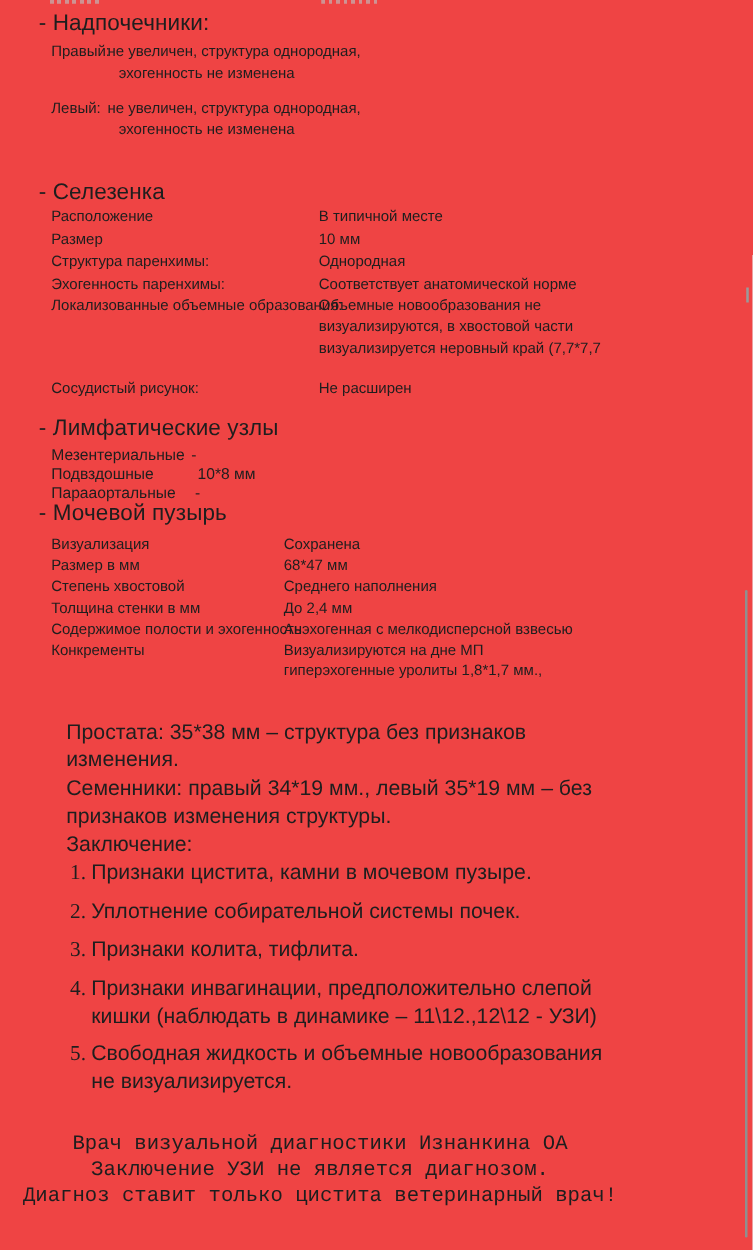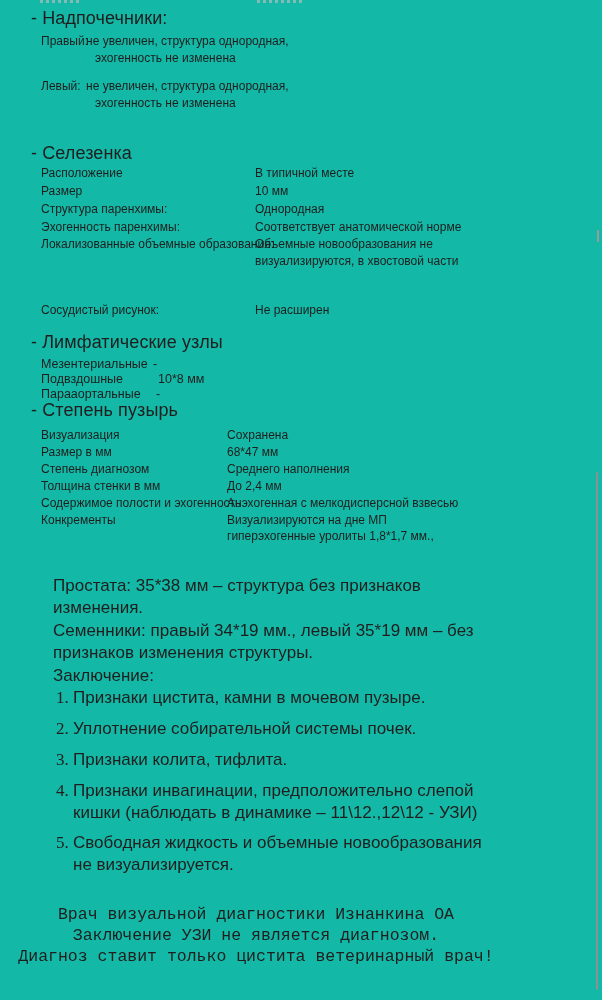--- a/index.html
+++ b/index.html
@@ -1,19 +1,19 @@
 <!DOCTYPE html>
 <html lang="ru"><head>
 <meta charset="utf-8">
 <style>
   html,body{margin:0;padding:0;background:#e9e9e9;}
   .page{
     position:relative;
     width:602px;height:1000px;
-    background:#14b8a6;
+    background:#ef4444;
     font-family:"Liberation Sans",sans-serif;
     color:#1e1e1e;
     overflow:hidden;
     margin:0 auto;
   }
   .h{
     position:absolute;left:31px;
     font-size:18px;line-height:20px;
     white-space:nowrap;letter-spacing:.1px;
   }
@@ -92,20 +92,21 @@
   </div>
   <div class="srow" style="top:219px">
     <span class="lbl">Эхогенность паренхимы:</span>
     <span class="val" style="left:255px">Соответствует анатомической норме</span>
   </div>
   <div class="srow" style="top:236px">
     <span class="lbl">Локализованные объемные образования:</span>
     <span class="val" style="left:255px">
       <span class="vl">Объемные новообразования не</span>
       <span class="vl">визуализируются, в хвостовой части</span>
+      <span class="vl">визуализируется неровный край (7,7*7,7</span>
     </span>
   </div>
   <div class="srow" style="top:302px">
     <span class="lbl">Сосудистый рисунок:</span>
     <span class="val" style="left:255px">Не расширен</span>
   </div>
 
   <div class="h" style="top:332px">- Лимфатические узлы</div>
 
   <div class="srow" style="top:356px;font-size:12.5px">
@@ -114,32 +115,32 @@
   </div>
   <div class="srow" style="top:371px;font-size:12.5px">
     <span class="lbl">Подвздошные</span>
     <span class="val" style="left:158px">10*8 мм</span>
   </div>
   <div class="srow" style="top:386px;font-size:12.5px">
     <span class="lbl">Парааортальные</span>
     <span class="val" style="left:156px">-</span>
   </div>
 
-  <div class="h" style="top:400px">- Степень пузырь</div>
+  <div class="h" style="top:400px">- Мочевой пузырь</div>
 
   <div class="srow" style="top:427px">
     <span class="lbl">Визуализация</span>
     <span class="val" style="left:227px">Сохранена</span>
   </div>
   <div class="srow" style="top:444px">
     <span class="lbl">Размер в мм</span>
     <span class="val" style="left:227px">68*47 мм</span>
   </div>
   <div class="srow" style="top:461px">
-    <span class="lbl">Степень диагнозом</span>
+    <span class="lbl">Степень хвостовой</span>
     <span class="val" style="left:227px">Среднего наполнения</span>
   </div>
   <div class="srow" style="top:478px">
     <span class="lbl">Толщина стенки в мм</span>
     <span class="val" style="left:227px">До 2,4 мм</span>
   </div>
   <div class="srow" style="top:495px">
     <span class="lbl">Содержимое полости и эхогенность</span>
     <span class="val" style="left:227px">Анэхогенная с мелкодисперсной взвесью</span>
   </div>

